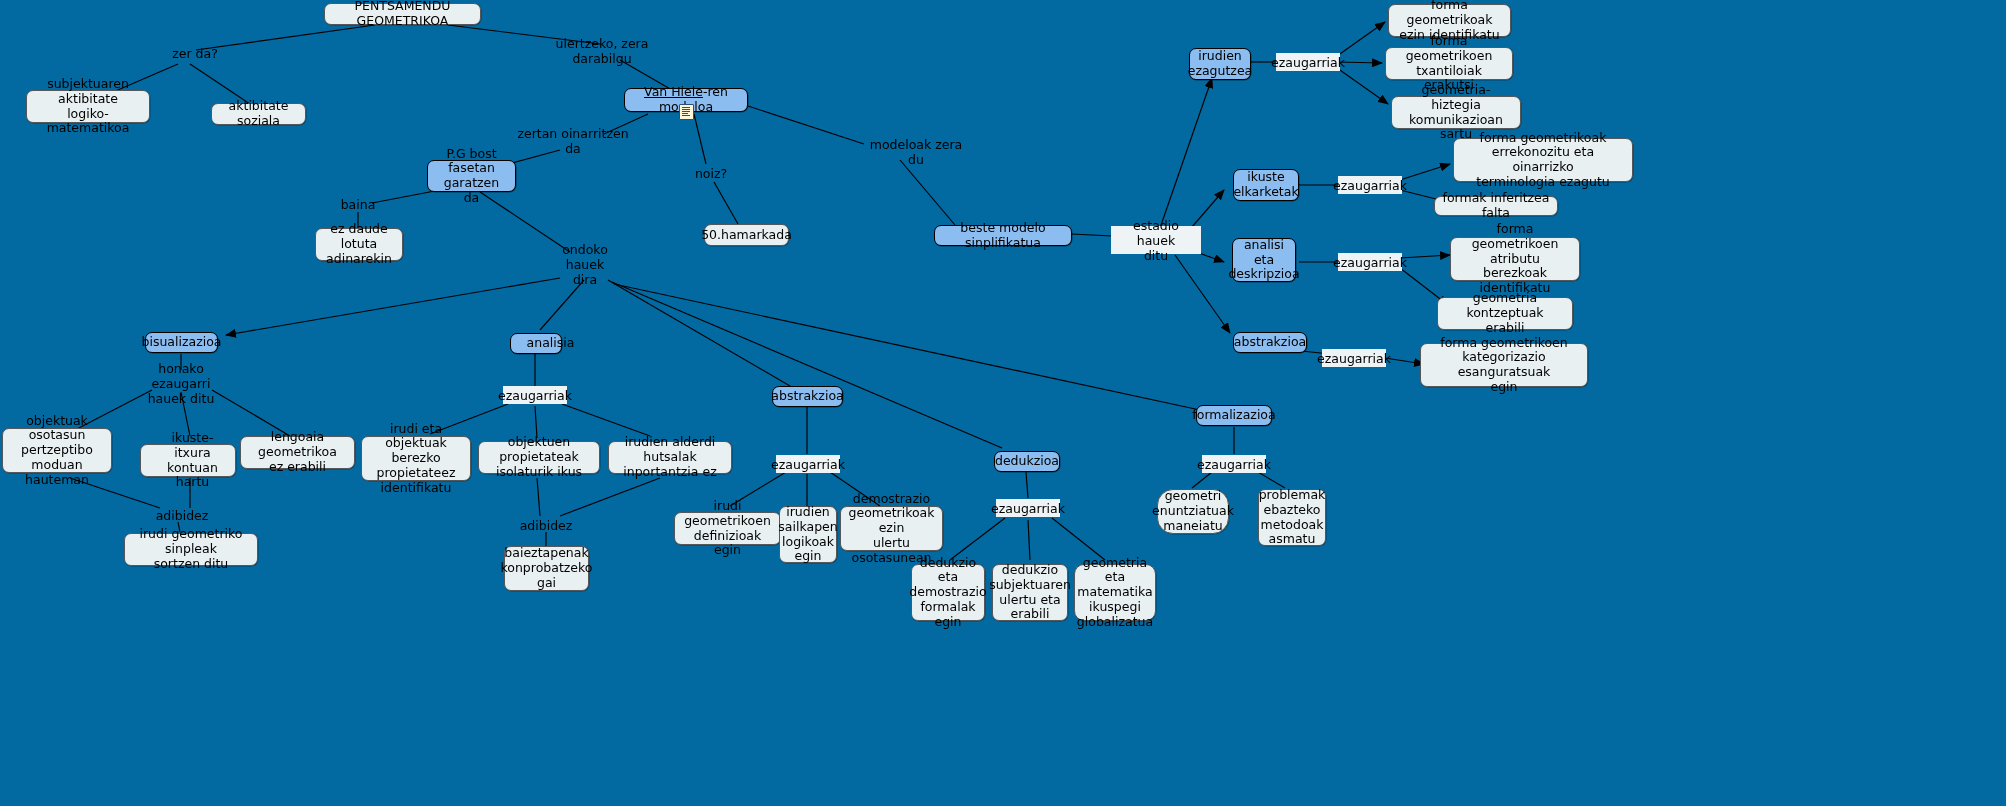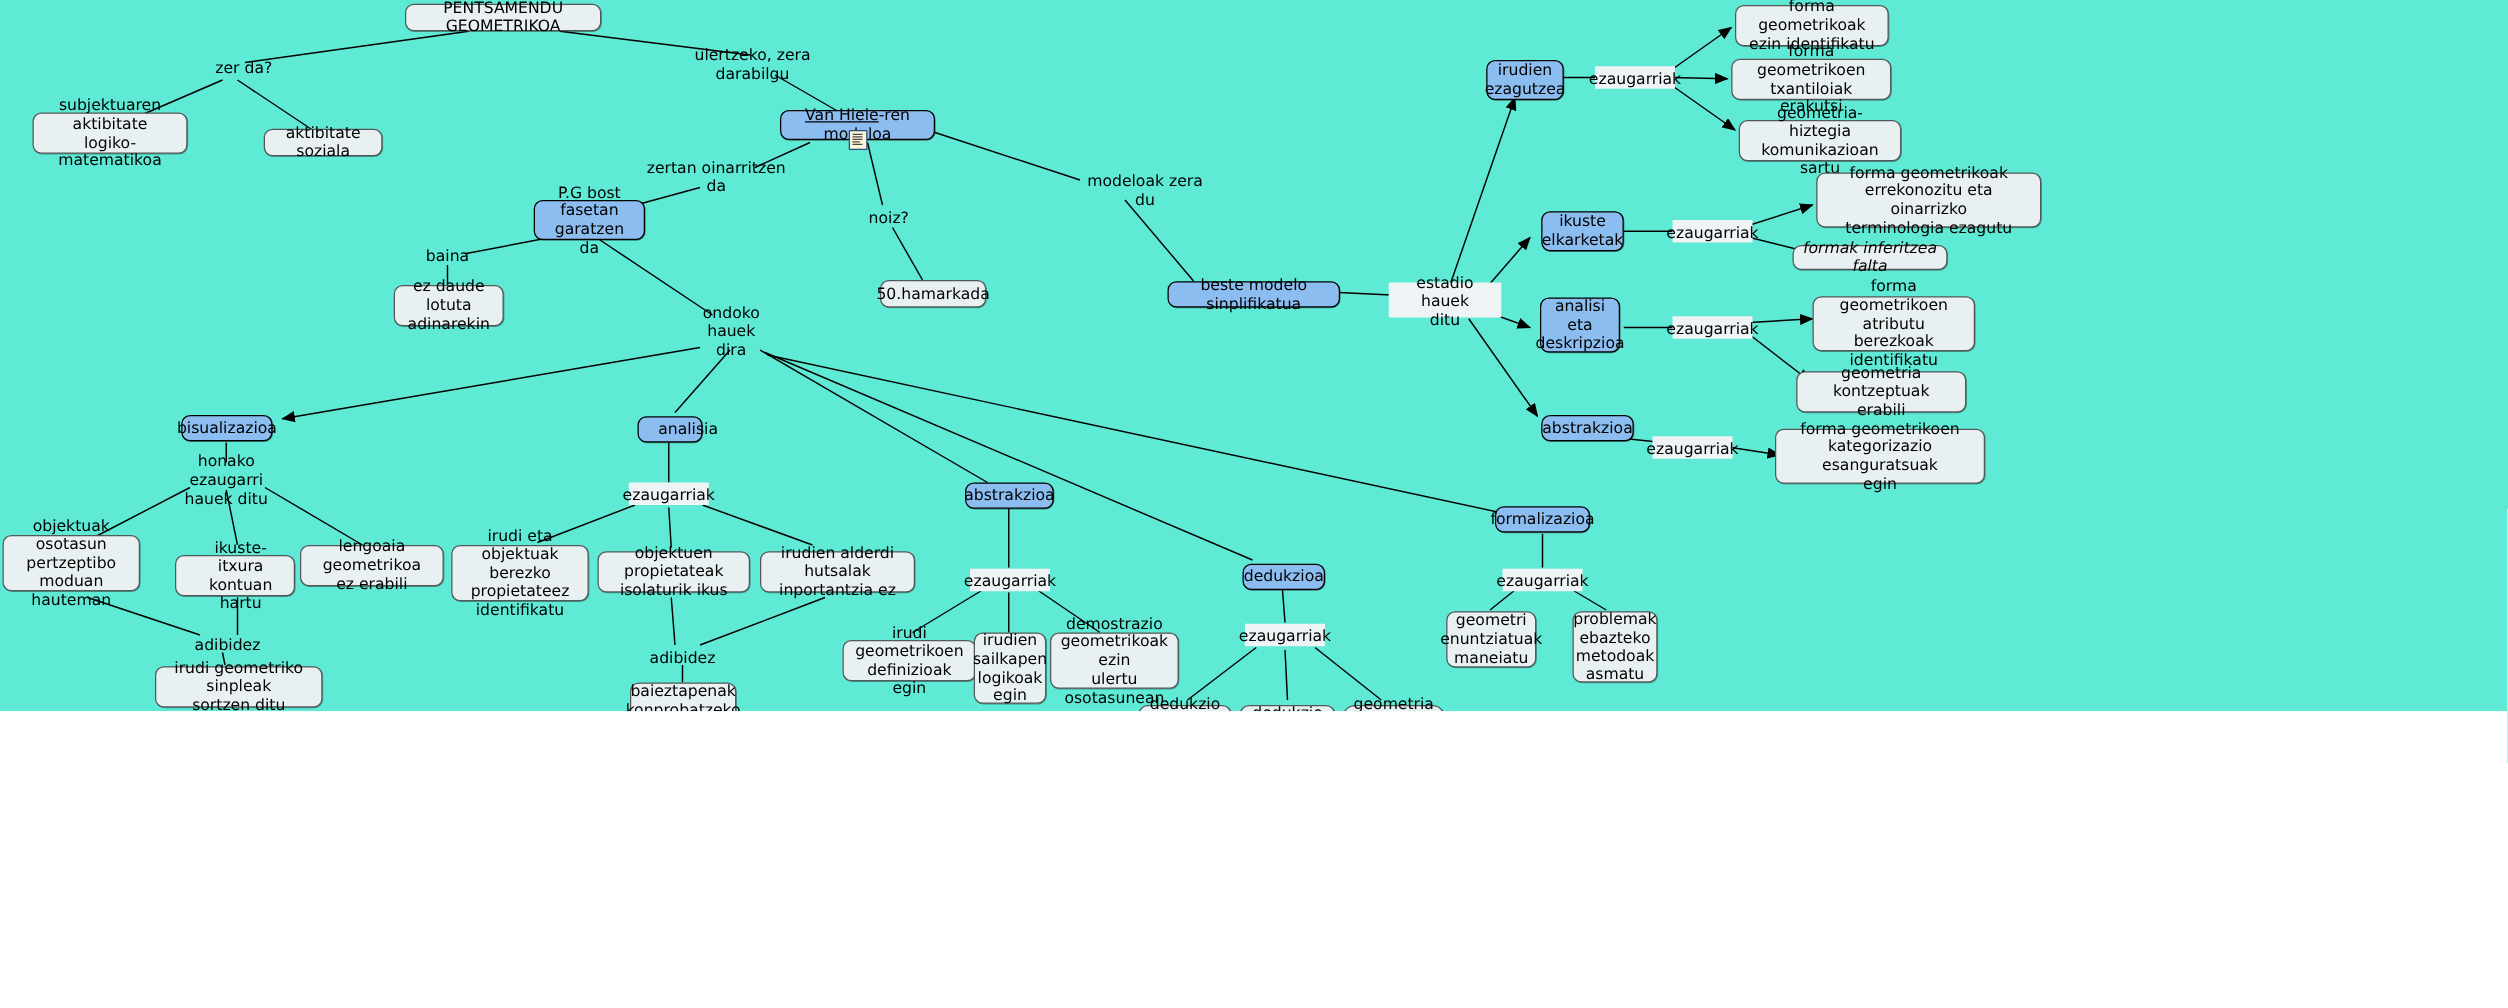--- a/index.html
+++ b/index.html
@@ -1,16 +1,16 @@
 <!DOCTYPE html>
 <html><head>
 <meta charset="utf-8">
 <style>
   html,body{margin:0;padding:0;background:#ffffff;}
-  #canvas{position:relative;width:2006px;height:569px;background:#5eead4;
+  #canvas{position:relative;width:2006px;height:806px;background:#0369a1;
     font-family:"DejaVu Sans","Liberation Sans",sans-serif;overflow:hidden;}
   svg#edges{position:absolute;left:0;top:0;width:2006px;height:806px;pointer-events:none;}
   .node{position:absolute;box-sizing:border-box;display:flex;align-items:center;
     justify-content:center;text-align:center;border-radius:7px;
     border:1px solid #000000;font-size:12.5px;line-height:1.18;color:#000000;
     padding:3px 7px;white-space:pre-line;}
   .concept{background:#e9f0f2;border-color:#55585a;
     box-shadow:0.5px 0.5px 0 rgba(0,0,0,0.35);}
   .highlight{background:#8bbdf0;border:1.3px solid #000000;
     box-shadow:0.5px 0.5px 0 rgba(0,0,0,0.45);}
@@ -180,21 +180,21 @@
 
   <div class="node highlight" style="left:1233px;top:169px;width:66px;height:32px;">ikuste
 elkarketak</div>
 
   <div class="link" style="left:1338px;top:176px;width:64px;height:18px;">ezaugarriak</div>
 
   <div class="node concept" style="left:1453px;top:138px;width:180px;height:44px;">forma geometrikoak
 errekonozitu eta oinarrizko
 terminologia ezagutu</div>
 
-  <div class="node concept" style="left:1434px;top:196px;width:124px;height:20px;font-style:italic;">formak inferitzea falta</div>
+  <div class="node concept" style="left:1434px;top:196px;width:124px;height:20px;">formak inferitzea falta</div>
 
   <div class="node highlight" style="left:1232px;top:238px;width:64px;height:44px;">analisi
 eta
 deskripzioa</div>
 
   <div class="link" style="left:1338px;top:253px;width:64px;height:18px;">ezaugarriak</div>
 
   <div class="node concept" style="left:1450px;top:237px;width:130px;height:44px;">forma geometrikoen
 atributu berezkoak
 identifikatu</div>
@@ -285,21 +285,21 @@
 
   <div class="node concept" style="left:1074px;top:564px;width:82px;height:57px;border-radius:10px;">geometria eta
 matematika
 ikuspegi
 globalizatua</div>
 
   <div class="node highlight" style="left:1196px;top:405px;width:76px;height:21px;">formalizazioa</div>
 
   <div class="link" style="left:1202px;top:455px;width:64px;height:18px;">ezaugarriak</div>
 
-  <div class="node concept" style="left:1157px;top:489px;width:72px;height:45px;">geometri
+  <div class="node concept" style="left:1157px;top:489px;width:72px;height:45px;border-radius:16px;">geometri
 enuntziatuak
 maneiatu</div>
 
   <div class="node concept" style="left:1258px;top:489px;width:68px;height:57px;">problemak
 ebazteko
 metodoak
 asmatu</div>
 
 </div>
 

